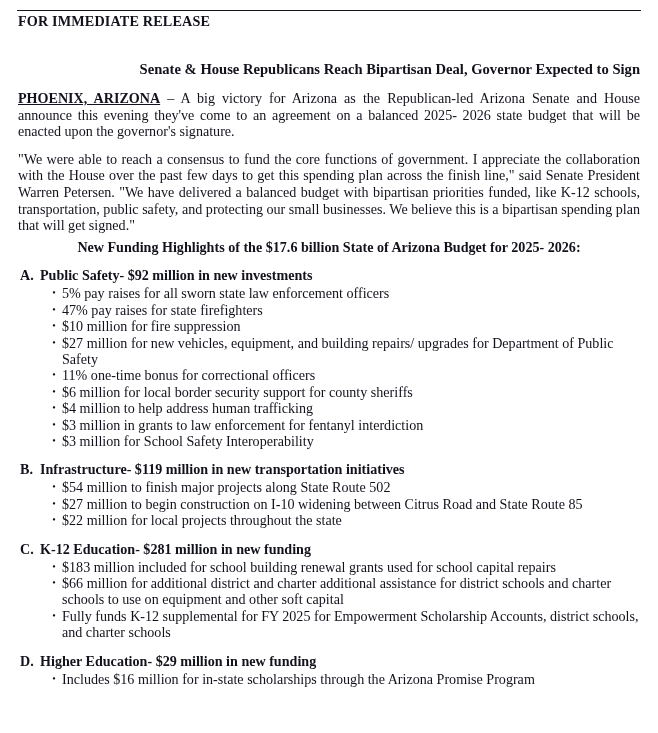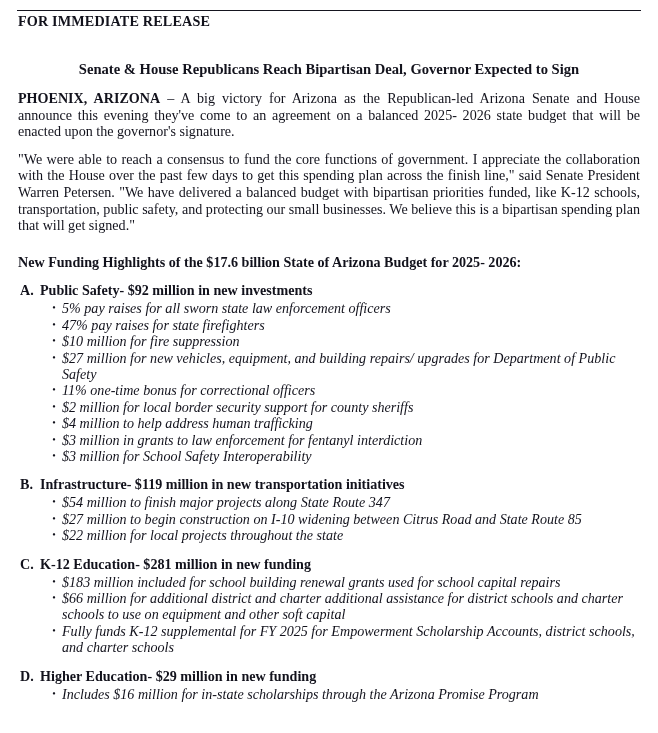--- a/index.html
+++ b/index.html
@@ -49,48 +49,49 @@
   }
   .header-row .release-label { white-space: nowrap; }
   .header-row .release-date  { white-space: nowrap; }
 
   
   .headline {
     position: absolute;
     left: 18px;
     top: 50px;
     width: 622px;
-    text-align: center;
+    text-align: right;
     font-weight: bold;
     font-size: 14.6px;
     line-height: 19px;
   }
 
   
   .body-area {
     position: absolute;
     left: 18px;
     top: 90px;
     width: 622px;
   }
   p.para {
     margin: 0 0 11px 0;
     font-size: 14.1px;
     line-height: 16.6px;
     text-align: justify;
     text-justify: inter-word;
   }
-  p.para .lead { font-weight: bold; }
+  p.para .lead { font-weight: bold; text-decoration: underline; }
   p.para:last-of-type { margin-bottom: 0; }
 
   .highlights-heading {
-    margin: 20px 0 12px 0;
+    margin: 5px 0 12px 0;
     font-weight: bold;
     font-size: 14.1px;
     line-height: 16.6px;
+    text-align: center;
   }
 
   
   .section { margin: 0 0 12px 0; }
   .section:last-child { margin-bottom: 0; }
 
   .section-head {
     display: flex;
     align-items: baseline;
     font-weight: bold;
@@ -122,21 +123,21 @@
   ul.bullets > li .dot {
     position: absolute;
     left: 31px;
     top: 0;
     width: 10px;
     text-align: center;
     font-size: 10px;
     line-height: 16.4px;
     color: #12121c;
   }
-  ul.bullets > li .btxt { display: block; font-style: italic; }
+  ul.bullets > li .btxt { display: block; }
 </style>
 </head>
 <body style="color: rgb(18, 18, 28); background: rgb(255, 255, 255);">
 
 <div class="page" style="background: rgb(255, 255, 255);">
 
   <div class="header-rule" style="border-top-color: rgb(21, 21, 31);"></div>
 
   <div class="header-row">
     <span class="release-label">FOR IMMEDIATE RELEASE</span>
@@ -174,21 +175,21 @@
             <li>
               <span class="dot">•</span>
               <span class="btxt">$27 million for new vehicles, equipment, and building repairs/ upgrades for Department of Public Safety</span>
             </li>
             <li>
               <span class="dot">•</span>
               <span class="btxt">11% one-time bonus for correctional officers</span>
             </li>
             <li>
               <span class="dot">•</span>
-              <span class="btxt">$2 million for local border security support for county sheriffs</span>
+              <span class="btxt">$6 million for local border security support for county sheriffs</span>
             </li>
             <li>
               <span class="dot">•</span>
               <span class="btxt">$4 million to help address human trafficking</span>
             </li>
             <li>
               <span class="dot">•</span>
               <span class="btxt">$3 million in grants to law enforcement for fentanyl interdiction</span>
             </li>
             <li>
@@ -198,21 +199,21 @@
           </ul>
         </div>
         <div class="section">
           <div class="section-head">
             <span class="section-letter">B.</span>
             <span class="section-title">Infrastructure- $119 million in new transportation initiatives</span>
           </div>
           <ul class="bullets">
             <li>
               <span class="dot">•</span>
-              <span class="btxt">$54 million to finish major projects along State Route 347</span>
+              <span class="btxt">$54 million to finish major projects along State Route 502</span>
             </li>
             <li>
               <span class="dot">•</span>
               <span class="btxt">$27 million to begin construction on I-10 widening between Citrus Road and State Route 85</span>
             </li>
             <li>
               <span class="dot">•</span>
               <span class="btxt">$22 million for local projects throughout the state</span>
             </li>
           </ul>

